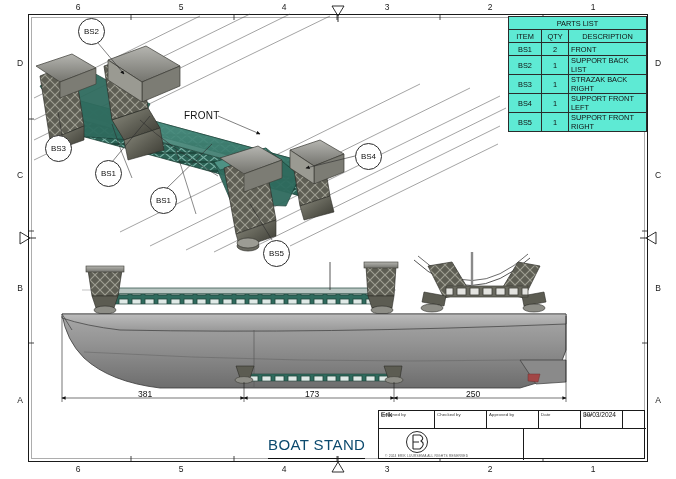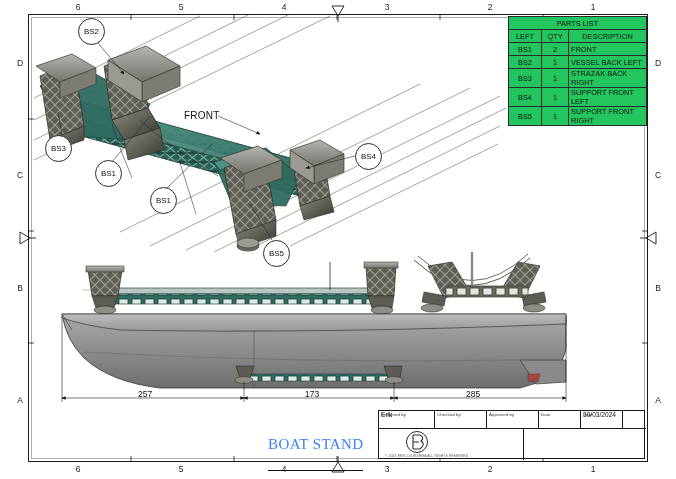--- a/index.html
+++ b/index.html
@@ -11,21 +11,21 @@
   
   .frame-outer{position:absolute;left:28px;top:14px;width:620px;height:448px;
                border:1.3px solid #1a1a1a;box-sizing:border-box;}
   .frame-inner{position:absolute;left:31px;top:17px;width:614px;height:442px;
                border:0.6px solid #4a4a4a;box-sizing:border-box;opacity:.45;}
   .zlabel{position:absolute;font-size:8.5px;color:#1a1a1a;text-align:center;
           line-height:10px;}
 
   
   .parts-list{position:absolute;left:508px;top:16px;width:139px;
-              border-collapse:collapse;background:#22c55e;}
+              border-collapse:collapse;background:#5eead4;}
   .parts-list td,.parts-list th{border:0.7px solid #2b2b2b;font-size:7.4px;
       padding:0 2px;height:12px;font-weight:normal;color:#111;
       font-family:"Liberation Sans",sans-serif;}
   .pl-title{text-align:center;font-size:7.6px;}
   .pl-head{text-align:center;}
   .c-item{width:28px;text-align:center;}
   .c-qty{width:22px;text-align:center;}
   .c-desc{text-align:left;padding-left:3px;}
 
   
@@ -46,22 +46,22 @@
   .tb-sh{left:98px;top:15px;width:24px;height:16px;}
   .tb-sheetnum{font-size:7.6px;text-align:center;padding-top:5px;}
   .tb-edlbl,.tb-shlbl{font-size:4.2px;color:#444;text-align:center;display:block;
                       padding-top:1px;}
 
   .copyright{position:absolute;left:6px;bottom:2px;font-size:3.3px;color:#555;
              letter-spacing:.15px;white-space:nowrap;}
 
   
   .boat-stand{position:absolute;left:268px;top:436px;font-size:15px;
-              color:#3b82f6;letter-spacing:.4px;
-              border-bottom:1.3px solid #111;padding-bottom:17px;font-family:Liberation Serif, serif;}
+              color:#0c4a6e;letter-spacing:.4px;
+              border-bottom:1.3px solid #111;padding-bottom:5px;}
 
   
   .balloon{position:absolute;width:25px;height:25px;border-radius:50%;
            border:0.8px solid #2b2b2b;background:#fff;
            display:flex;align-items:center;justify-content:center;
            font-size:8px;color:#111;}
 
   
   .ann{position:absolute;font-size:10px;color:#111;letter-spacing:.2px;}
   .dimtext{position:absolute;font-size:8.5px;color:#111;}
@@ -369,33 +369,33 @@
     <div class="zlabel" style="left:652px;top:283px;width:12px;">B</div>
     <div class="zlabel" style="left:652px;top:395px;width:12px;">A</div>
   </div>
 
   <table class="parts-list">
     <tbody>
         <tr>
       <td class="pl-title" colspan="3">PARTS LIST</td>
     </tr>
     <tr>
-      <th class="pl-head c-item">LEFT</th>
+      <th class="pl-head c-item">ITEM</th>
       <th class="pl-head c-qty">QTY</th>
       <th class="pl-head c-desc" style="text-align:center">DESCRIPTION</th>
     </tr>
     <tr>
       <td class="c-item">BS1</td>
       <td class="c-qty">2</td>
       <td class="c-desc">FRONT</td>
     </tr>
     <tr>
       <td class="c-item">BS2</td>
       <td class="c-qty">1</td>
-      <td class="c-desc">VESSEL BACK LEFT</td>
+      <td class="c-desc">SUPPORT BACK LIST</td>
     </tr>
     <tr>
       <td class="c-item">BS3</td>
       <td class="c-qty">1</td>
       <td class="c-desc">STRAZAK BACK RIGHT</td>
     </tr>
     <tr>
       <td class="c-item">BS4</td>
       <td class="c-qty">1</td>
       <td class="c-desc">SUPPORT FRONT LEFT</td>
@@ -422,23 +422,23 @@
     </div>
   <div class="balloon" style="left:355px;top:143px;">
       <span>BS4</span>
     </div>
   <div class="balloon" style="left:263px;top:240px;">
       <span>BS5</span>
     </div>
 
   <div class="ann" style="left:184px;top:110px;">FRONT</div>
 
-  <div class="dimtext" style="left:138px;top:389px;">257</div>
+  <div class="dimtext" style="left:138px;top:389px;">381</div>
   <div class="dimtext" style="left:305px;top:389px;">173</div>
-  <div class="dimtext" style="left:466px;top:389px;">285</div>
+  <div class="dimtext" style="left:466px;top:389px;">250</div>
 
   <div class="boat-stand">BOAT STAND</div>
 
   <div class="tb">
 
     <div class="tb-cell" style="left:0;top:0;width:56px;height:18px;">
       <div class="tb-mini">Designed by</div>
       <div class="tb-val">Erik</div>
     </div>
     <div class="tb-cell" style="left:56px;top:0;width:52px;height:18px;">

